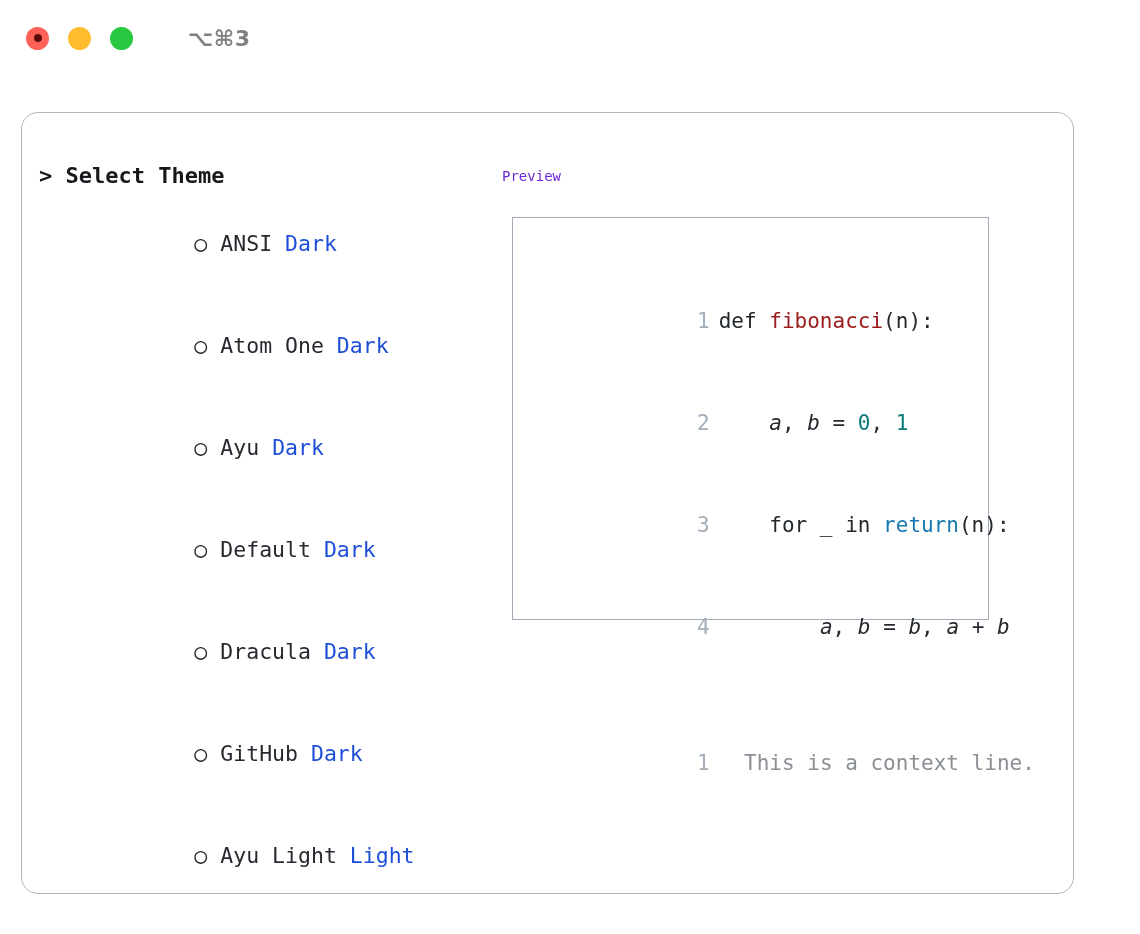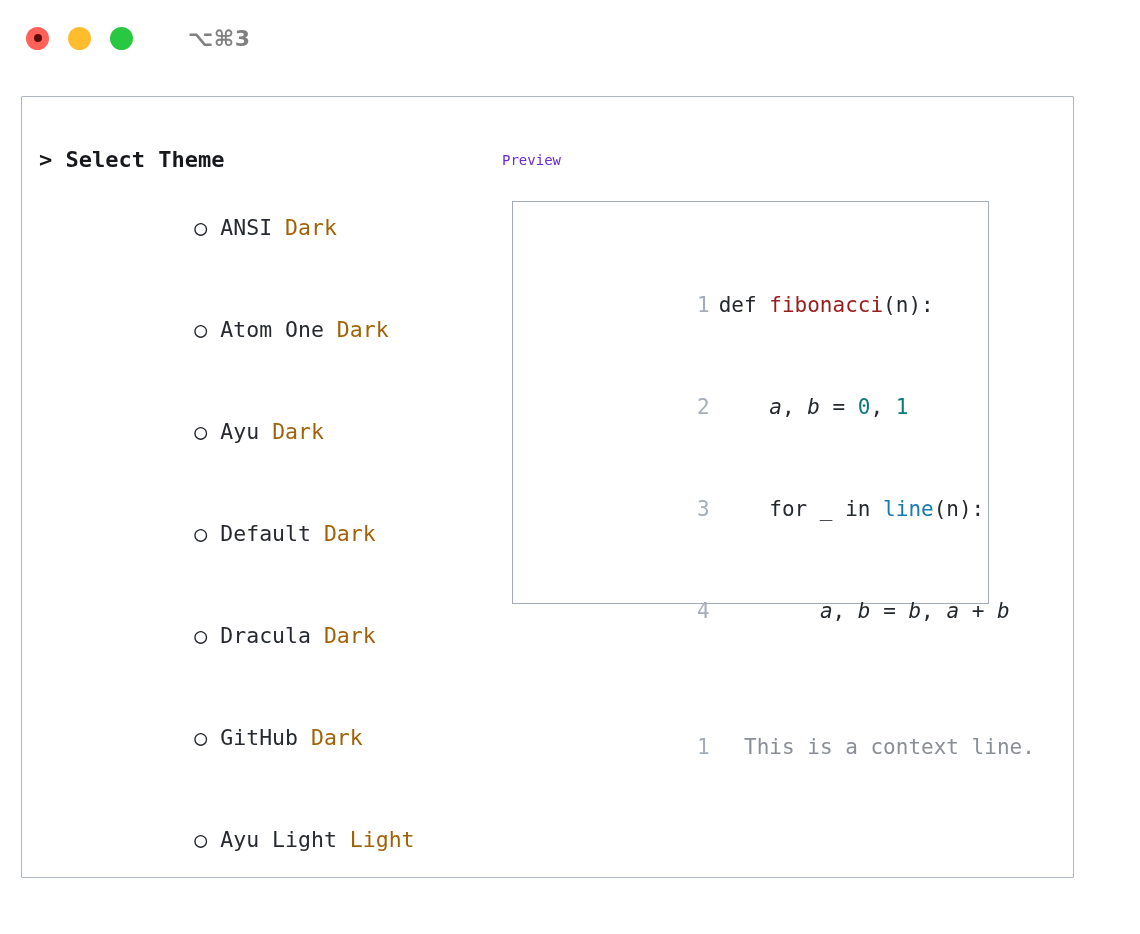--- a/index.html
+++ b/index.html
@@ -66,25 +66,25 @@
     font-size: 22px;
     font-weight: 700;
     letter-spacing: 0.5px;
     font-family: "DejaVu Sans", "Liberation Sans", sans-serif;
   }
 
   
   .dialog {
     position: absolute;
     left: 21px;
-    top: 96px;
+    top: 112px;
     width: 1053px;
     height: 782px;
     border: 1.5px solid #aeb6c2;
-    border-radius: 1px;
+    border-radius: 17px;
     background: #ffffff;
     box-sizing: border-box;
   }
 
   .columns {
     display: flex;
     padding: 46px 0 0 0;
   }
   .col-left  { width: 462px; padding-left: 17px; box-sizing: border-box; }
   .col-right { flex: 1; padding-left: 17px; box-sizing: border-box; }
@@ -100,21 +100,21 @@
     font-weight: 700;
     color: #16181c;
     font-size: 22px;
     line-height: 34px;
   }
   .marker {
     display: inline-block;
     width: 26px;
   }
   .variant {
-    color: #a16207;
+    color: #1d4ed8;
   }
 
   
   .preview-title {
     font-weight: 400;
     font-size: 14px;
     line-height: 34px;
     color: #6d28d9;
     margin-left: 1px;
   }
@@ -205,21 +205,21 @@
 
           <div class="code-line">
             <span class="lineno">1</span><span></span><span>def </span><span class="tok-fn">fibonacci</span><span>(n):</span>
           </div>
 
           <div class="code-line">
             <span class="lineno">2</span><span>    </span><span class="tok-var">a</span><span>, </span><span class="tok-var">b</span><span> = </span><span class="tok-num">0</span><span>, </span><span class="tok-num">1</span>
           </div>
 
           <div class="code-line">
-            <span class="lineno">3</span><span>    </span><span>for _ in </span><span class="tok-blue">line</span><span>(n):</span>
+            <span class="lineno">3</span><span>    </span><span>for _ in </span><span class="tok-blue">return</span><span>(n):</span>
           </div>
 
           <div class="code-line">
             <span class="lineno">4</span><span>        </span><span class="tok-var">a</span><span>, </span><span class="tok-var">b</span><span> = </span><span class="tok-var">b</span><span>, </span><span class="tok-var">a</span><span> + </span><span class="tok-var">b</span>
           </div>
 
 
           <div class="gap-line"></div>
 
           <div class="code-line diff-ctx">

